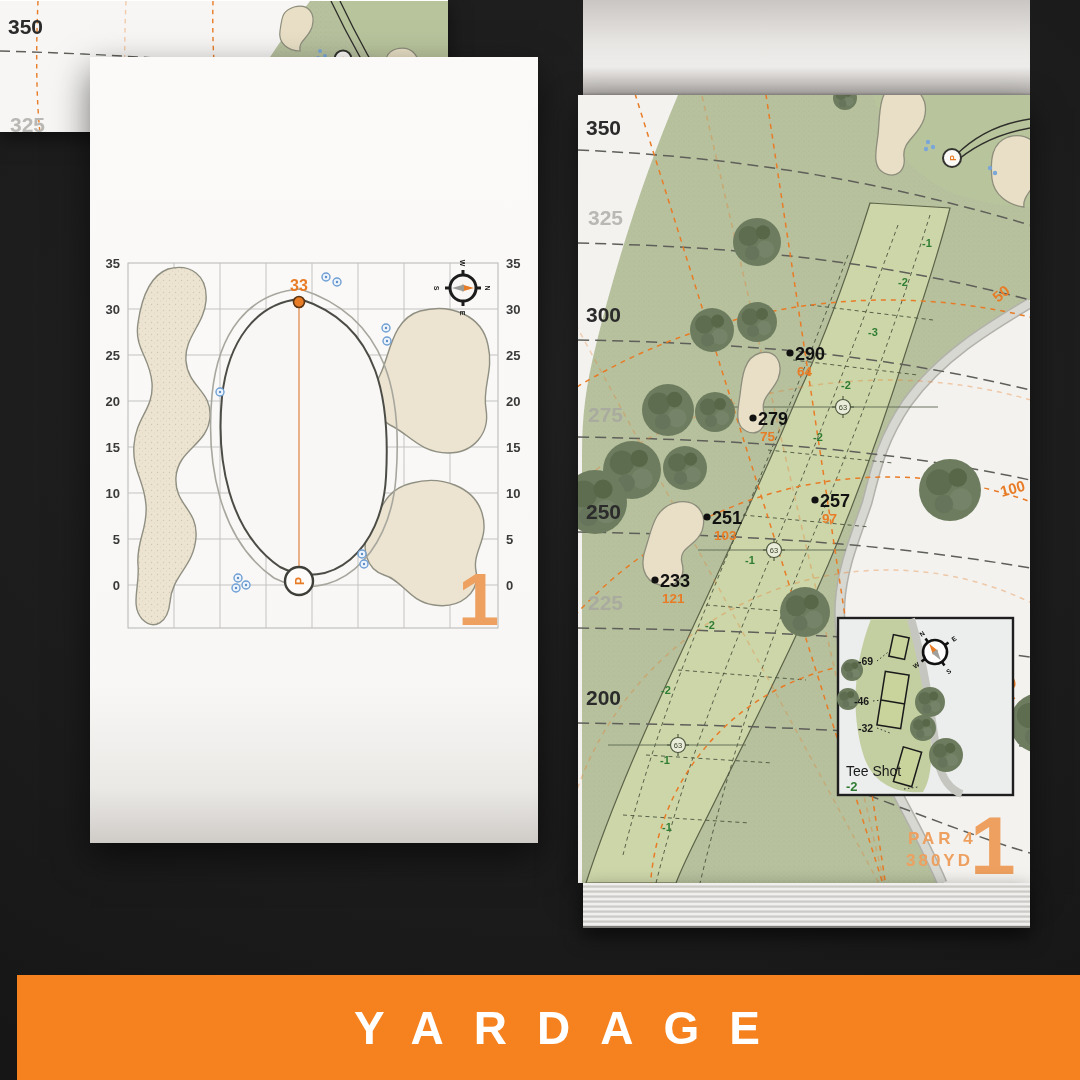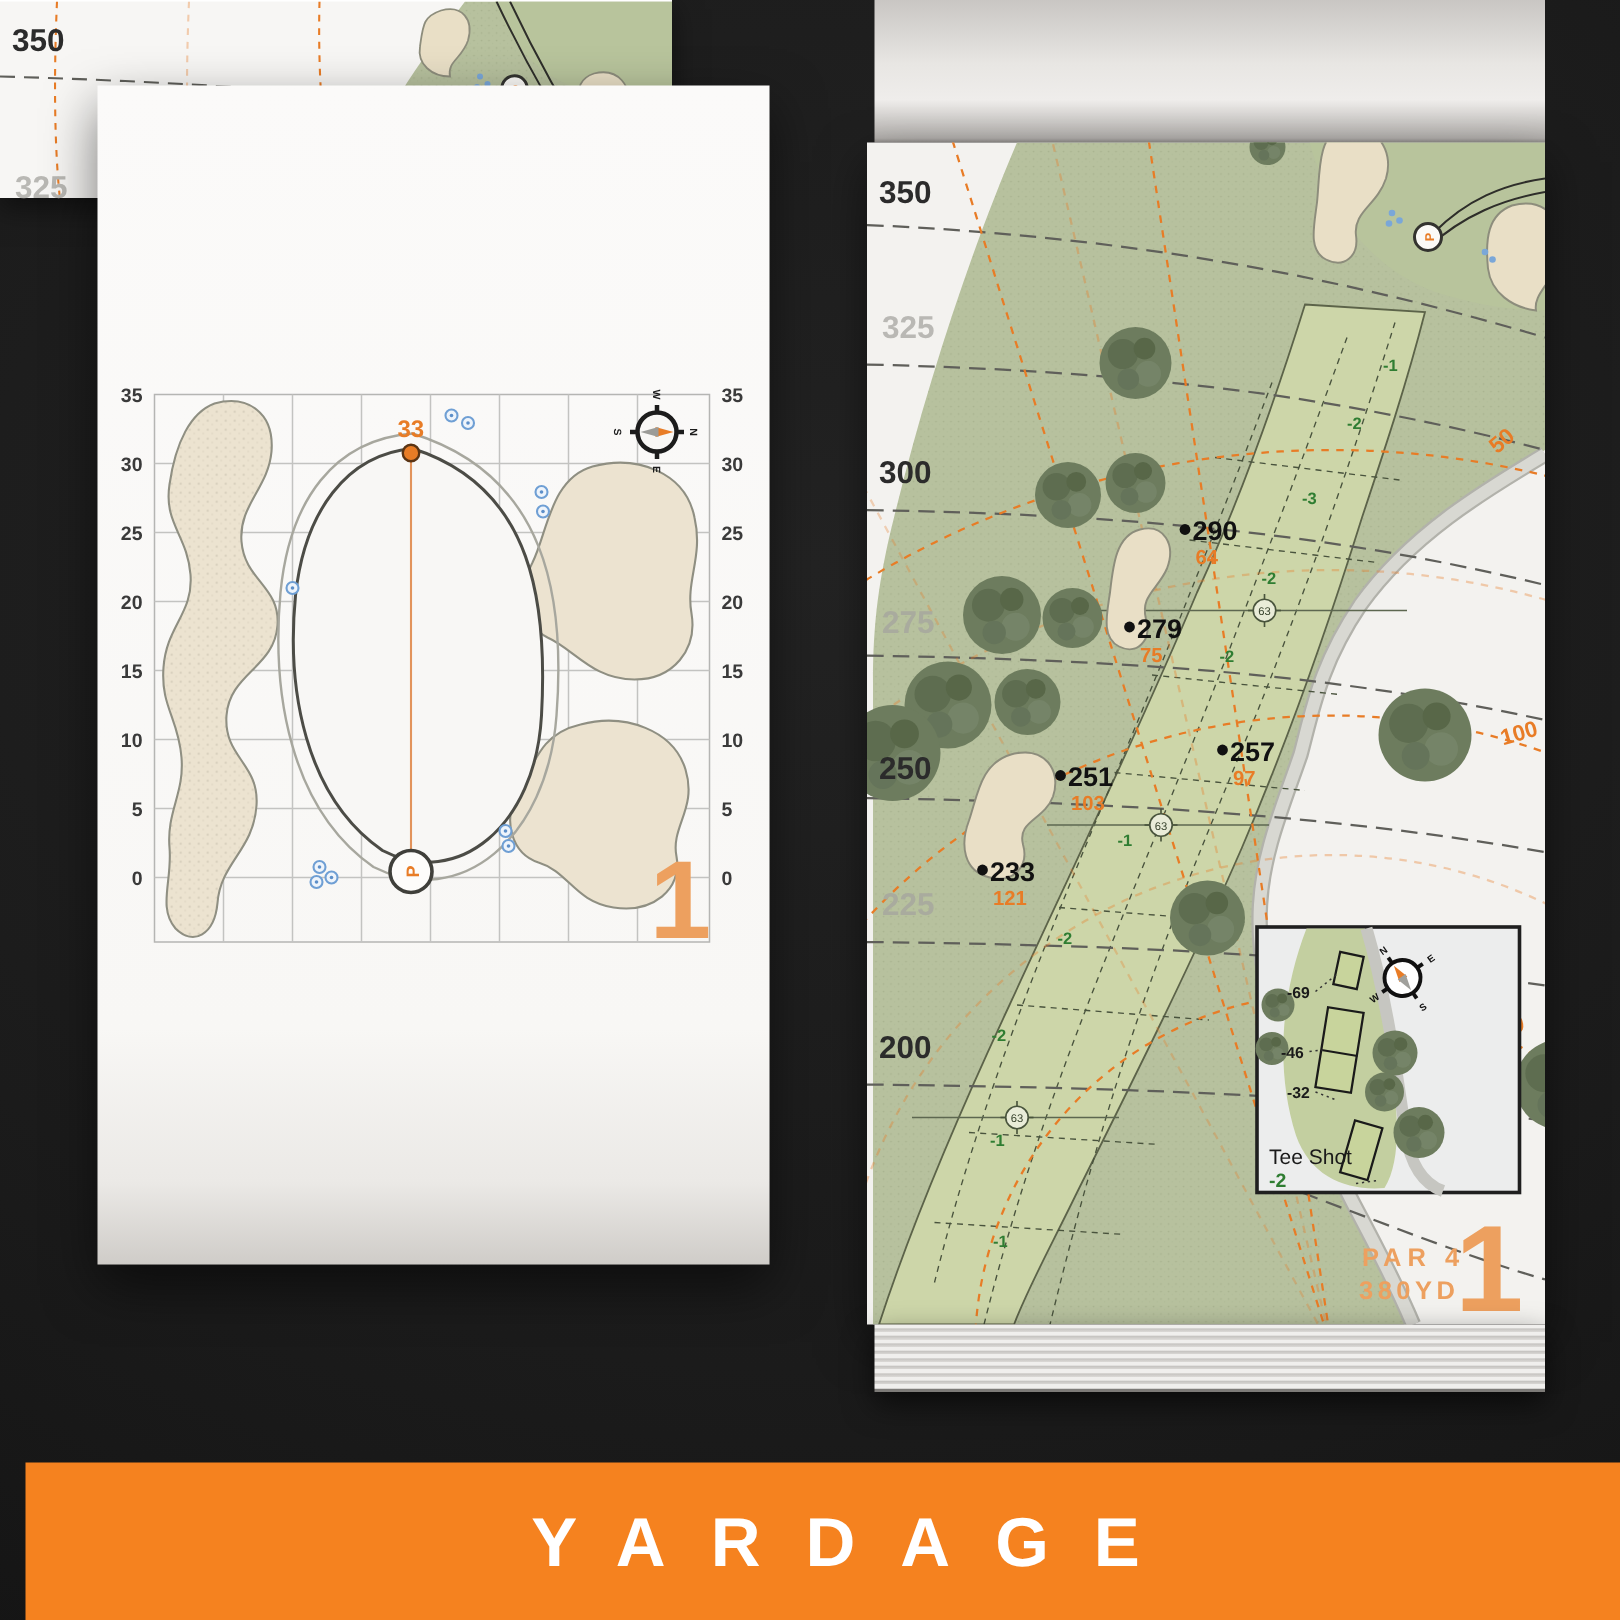--- a/index.html
+++ b/index.html
@@ -4,21 +4,21 @@
 <style>
   html,body{margin:0;padding:0;background:#141414;}
   *{box-sizing:border-box;}
   .stage{
     position:relative;width:1080px;height:1080px;overflow:hidden;
     background:radial-gradient(120% 90% at 50% 35%, #242424 0%, #1b1b1b 55%, #121212 100%);
     font-family:"Liberation Sans", sans-serif;
   }
   .page{position:absolute;background:#f9f8f6;}
   .left-page{
-    left:65px;top:57px;width:448px;height:786px;
+    left:90px;top:57px;width:448px;height:786px;
     background:linear-gradient(180deg,#fbfaf9 0%,#f8f7f5 80%,#ebe9e6 93%,#cfccc8 100%);
     box-shadow:0 14px 34px rgba(0,0,0,.55);
   }
   .left-partial{
     left:82px;top:843px;width:448px;height:132px;
     background:#f7f6f4;
     box-shadow:0 6px 18px rgba(0,0,0,.5);
     border-top:1px solid #fff;
   }
   .right-curl{

